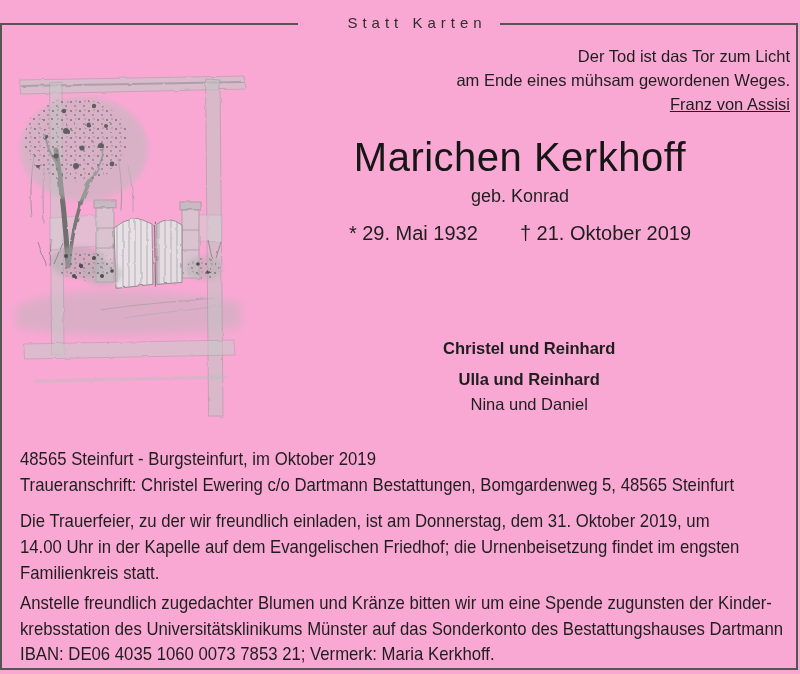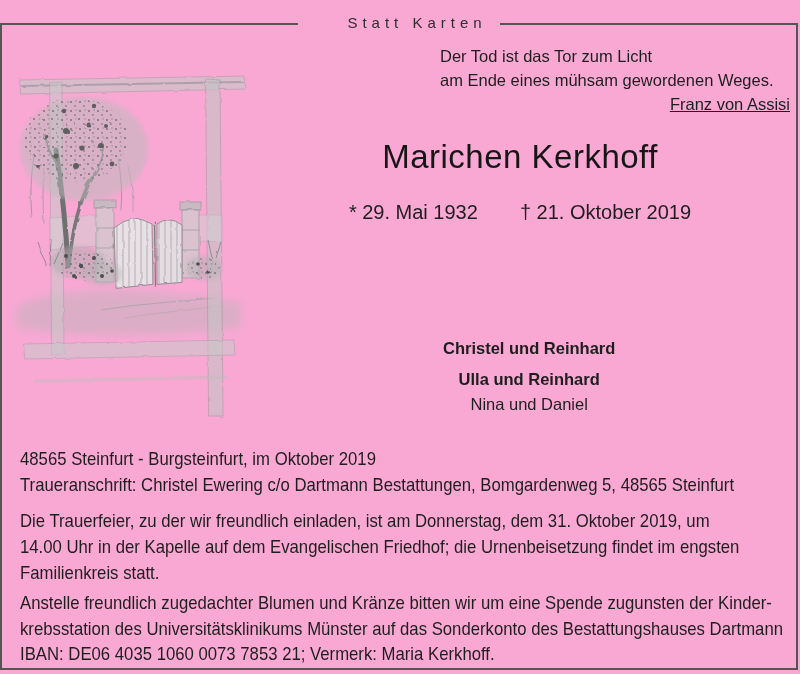--- a/index.html
+++ b/index.html
@@ -17,27 +17,27 @@
   .frame.bottom{left:0;top:668px;width:798px;height:2px;}
 
   .statt-karten{
     position:absolute;left:0;right:0;top:13px;text-align:center;
     font-size:15px;letter-spacing:5px;color:#2e2e2e;line-height:20px;
   }
 
   .sketch{position:absolute;left:6px;top:36px;width:246px;height:384px;}
 
   .quote{position:absolute;left:440px;top:44px;width:350px;font-size:16.5px;line-height:24px;}
-  .quote .q-line{white-space:nowrap;}
+  .quote .q-line{white-space:nowrap;text-align:right;}
   .quote .q-attrib{text-align:right;text-decoration:underline;}
 
   .header{position:absolute;left:250px;top:133px;width:540px;text-align:center;}
-  .deceased-name{font-size:33px;line-height:48px;font-weight:400;letter-spacing:.5px;margin:0;color:#161616;}
+  .deceased-name{font-size:40px;line-height:48px;font-weight:400;letter-spacing:.5px;margin:0;color:#161616;}
   .maiden{font-size:18px;line-height:24px;margin-top:3px;}
-  .dates{font-size:20px;line-height:28px;margin-top:17px;}
+  .dates{font-size:20px;line-height:28px;margin-top:11px;}
   .dates .birth{margin-right:42px;}
 
   .tribute{position:absolute;left:252px;top:252px;width:545px;font-size:16.5px;line-height:25.5px;}
   .tribute div{white-space:nowrap;}
 
   .mourners{position:absolute;left:443px;top:336px;font-size:16.5px;line-height:25px;}
   .mourner-group{margin-bottom:6px;text-align:center;}
   .mourner-names{font-weight:700;}
 
   .narrowtxt{font-size:19px;line-height:26px;transform:scaleX(.88);transform-origin:0 0;white-space:nowrap;}
@@ -165,20 +165,21 @@
   </svg>
 
   <div class="quote">
     <div class="q-line">Der Tod ist das Tor zum Licht</div>
     <div class="q-line">am Ende eines mühsam gewordenen Weges.</div>
     <div class="q-attrib">Franz von Assisi</div>
   </div>
 
   <div class="header">
     <h1 class="deceased-name">Marichen Kerkhoff</h1>
+    <div class="maiden">geb. Konrad</div>
     <div class="dates">
       <span class="birth">* 29. Mai 1932</span><span>† 21. Oktober 2019</span>
     </div>
   </div>
 
 
   <div class="mourners">
     <div class="mourner-group">
       <div class="mourner-names">Christel und Reinhard</div>
     </div>

